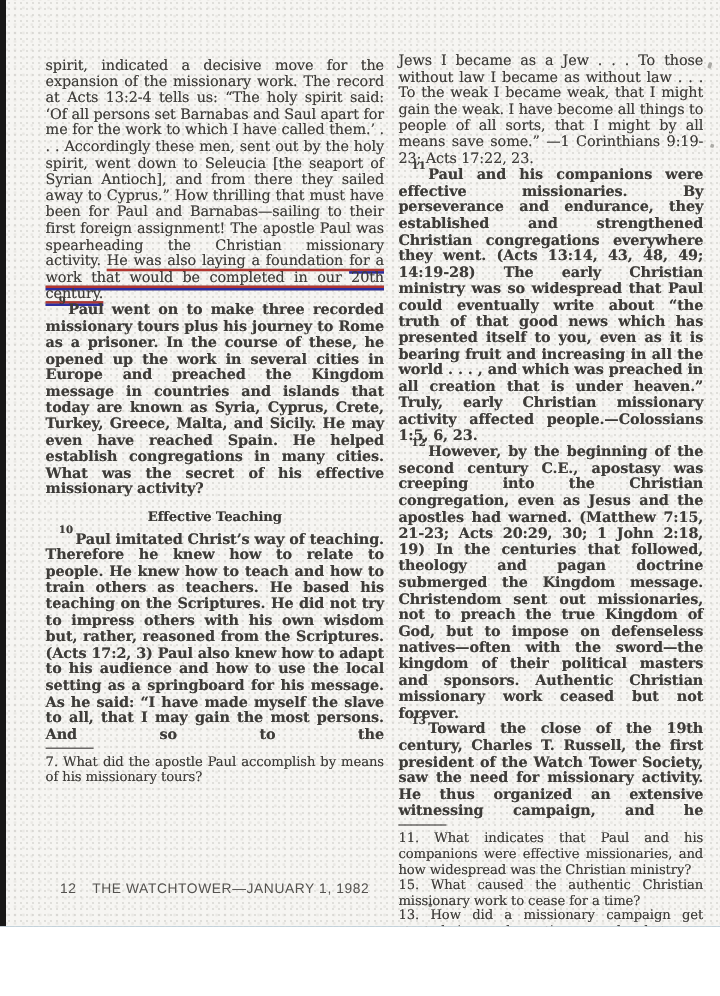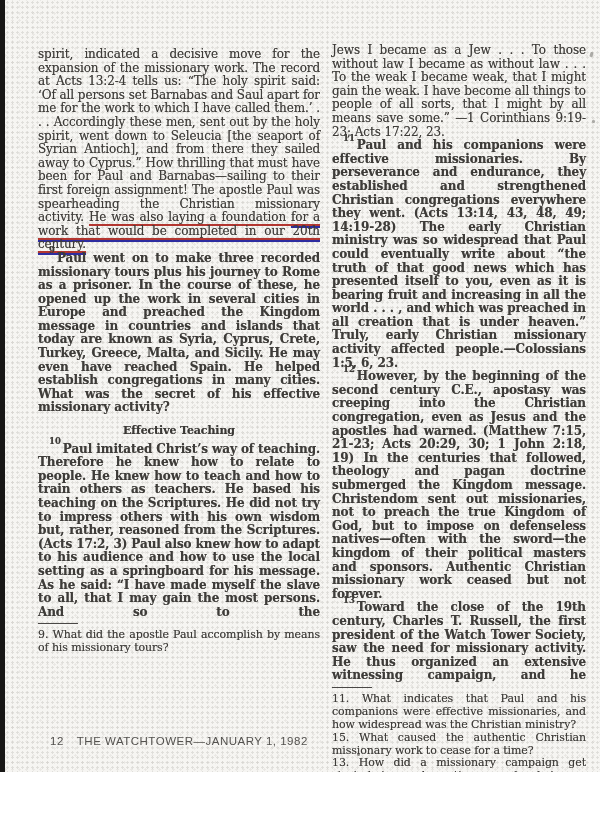--- a/index.html
+++ b/index.html
@@ -146,21 +146,21 @@
     <div class="col col-left">
       <p class="body-text"><span>spirit, indicated a decisive move for the expansion of the missionary work. The record at Acts 13:2-4 tells us: “The holy spirit said: ‘Of all persons set Barnabas and Saul apart for me for the work to which I have called them.’ . . . Accordingly these men, sent out by the holy spirit, went down to Seleucia [the seaport of Syrian Antioch], and from there they sailed away to Cyprus.” How thrilling that must have been for Paul and Barnabas—sailing to their first foreign assignment! The apostle Paul was spearheading the Christian missionary activity. </span><span class="u-red">He was also laying a foundation </span><span class="u-red"><span class="u-blue">for a work that would be completed in our 20th century.</span></span></p>
 
       <p class="body-text indent"><sup class="pnum">9</sup><span>Paul went on to make three recorded missionary tours plus his journey to Rome as a prisoner. In the course of these, he opened up the work in several cities in Europe and preached the Kingdom message in countries and islands that today are known as Syria, Cyprus, Crete, Turkey, Greece, Malta, and Sicily. He may even have reached Spain. He helped establish congregations in many cities. What was the secret of his effective missionary activity?</span></p>
 
       <h3 class="section-heading">Effective Teaching</h3>
 
       <p class="body-text indent justify-last"><sup class="pnum">10</sup><span>Paul imitated Christ’s way of teaching. Therefore he knew how to relate to people. He knew how to teach and how to train others as teachers. He based his teaching on the Scriptures. He did not try to impress others with his own wisdom but, rather, reasoned from the Scriptures. (Acts 17:2, 3) Paul also knew how to adapt to his audience and how to use the local setting as a springboard for his message. As he said: “I have made myself the slave to all, that I may gain the most persons. And so to the</span></p>
 
       <div class="footnote-rule"></div>
-      <p class="footnote">9. What did the apostle Paul accomplish by means of his missionary tours?</p>
+      <p class="footnote">7. What did the apostle Paul accomplish by means of his missionary tours?</p>
     </div>
 
     <div class="col col-right">
       <p class="body-text"><span>Jews I became as a Jew . . . To those without law I became as without law . . . To the weak I became weak, that I might gain the weak. I have become all things to people of all sorts, that I might by all means save some.” —1 Corinthians 9:19-23; Acts 17:22, 23.</span></p>
 
       <p class="body-text indent"><sup class="pnum">11</sup><span>Paul and his companions were effective missionaries. By perseverance and endurance, they established and strengthened Christian congregations everywhere they went. (Acts 13:14, 43, 48, 49; 14:19-28) The early Christian ministry was so widespread that Paul could eventually write about “the truth of that good news which has presented itself to you, even as it is bearing fruit and increasing in all the world . . . , and which was preached in all creation that is under heaven.” Truly, early Christian missionary activity affected people.—Colossians 1:5, 6, 23.</span></p>
 
       <p class="body-text indent"><sup class="pnum">12</sup><span>However, by the beginning of the second century C.E., apostasy was creeping into the Christian congregation, even as Jesus and the apostles had warned. (Matthew 7:15, 21-23; Acts 20:29, 30; 1 John 2:18, 19) In the centuries that followed, theology and pagan doctrine submerged the Kingdom message. Christendom sent out missionaries, not to preach the true Kingdom of God, but to impose on defenseless natives—often with the sword—the kingdom of their political masters and sponsors. Authentic Christian missionary work ceased but not forever.</span></p>
 
       <p class="body-text indent justify-last"><sup class="pnum">13</sup><span>Toward the close of the 19th century, Charles T. Russell, the first president of the Watch Tower Society, saw the need for missionary activity. He thus organized an extensive witnessing campaign, and he</span></p>

